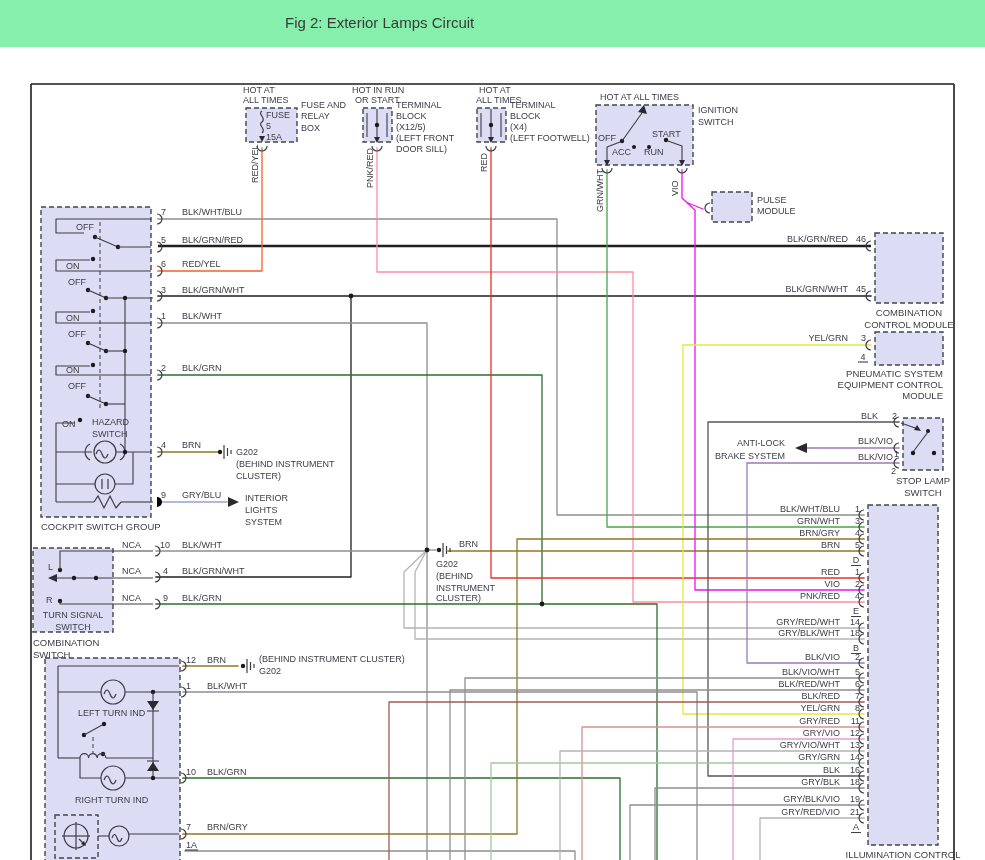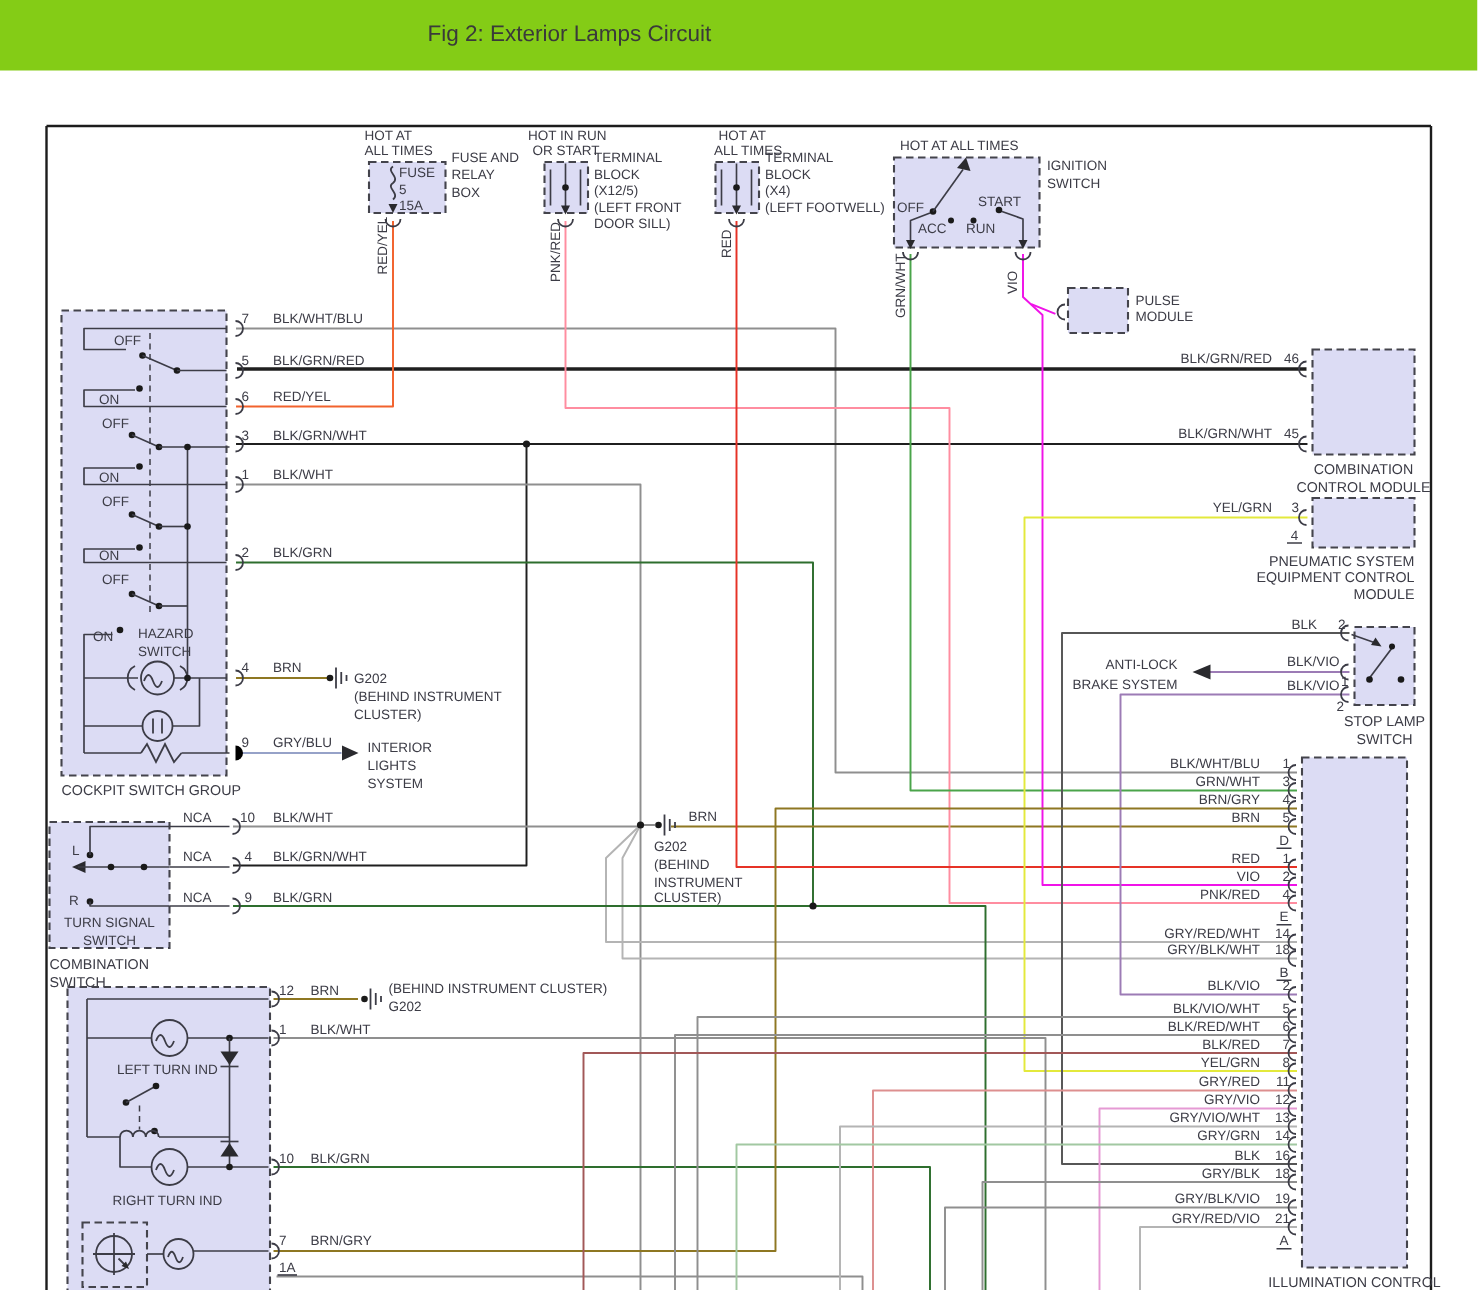--- a/index.html
+++ b/index.html
@@ -1,18 +1,18 @@
 <!DOCTYPE html>
 <html><head>
 <meta charset="utf-8">
 <style>
   html,body{margin:0;padding:0;background:#fff;width:985px;height:860px;overflow:hidden;
     font-family:"Liberation Sans","DejaVu Sans",sans-serif;}
   #stage{position:relative;width:985px;height:860px;background:#fff;}
-  #hdr{position:absolute;left:0;top:0;width:985px;height:47px;background:#84cc16;}
+  #hdr{position:absolute;left:0;top:0;width:985px;height:47px;background:#86efac;}
   #hdr .t{position:absolute;left:285px;top:14px;font-size:15px;color:#3a3a3a;}
   svg{position:absolute;left:0;top:0;}
   .lbl{font-size:9px;fill:#3c3c46;}
   .cap{font-size:9.5px;fill:#3c3c46;}
   .box{fill:#dcdcf4;stroke:#44444c;stroke-width:1.4;stroke-dasharray:5 3;}
   .wire{fill:none;stroke-width:1.3;stroke-linejoin:round;stroke-linecap:square;}
   .wire2{fill:none;stroke-width:2.4;stroke-linejoin:round;}
   .blk{fill:none;stroke:#3c3c46;stroke-width:1.1;stroke-linejoin:round;}
   .arc{fill:none;stroke:#3c3c46;stroke-width:1.2;}
   .dsh{fill:none;stroke:#3c3c46;stroke-width:1;stroke-dasharray:4 3;}

